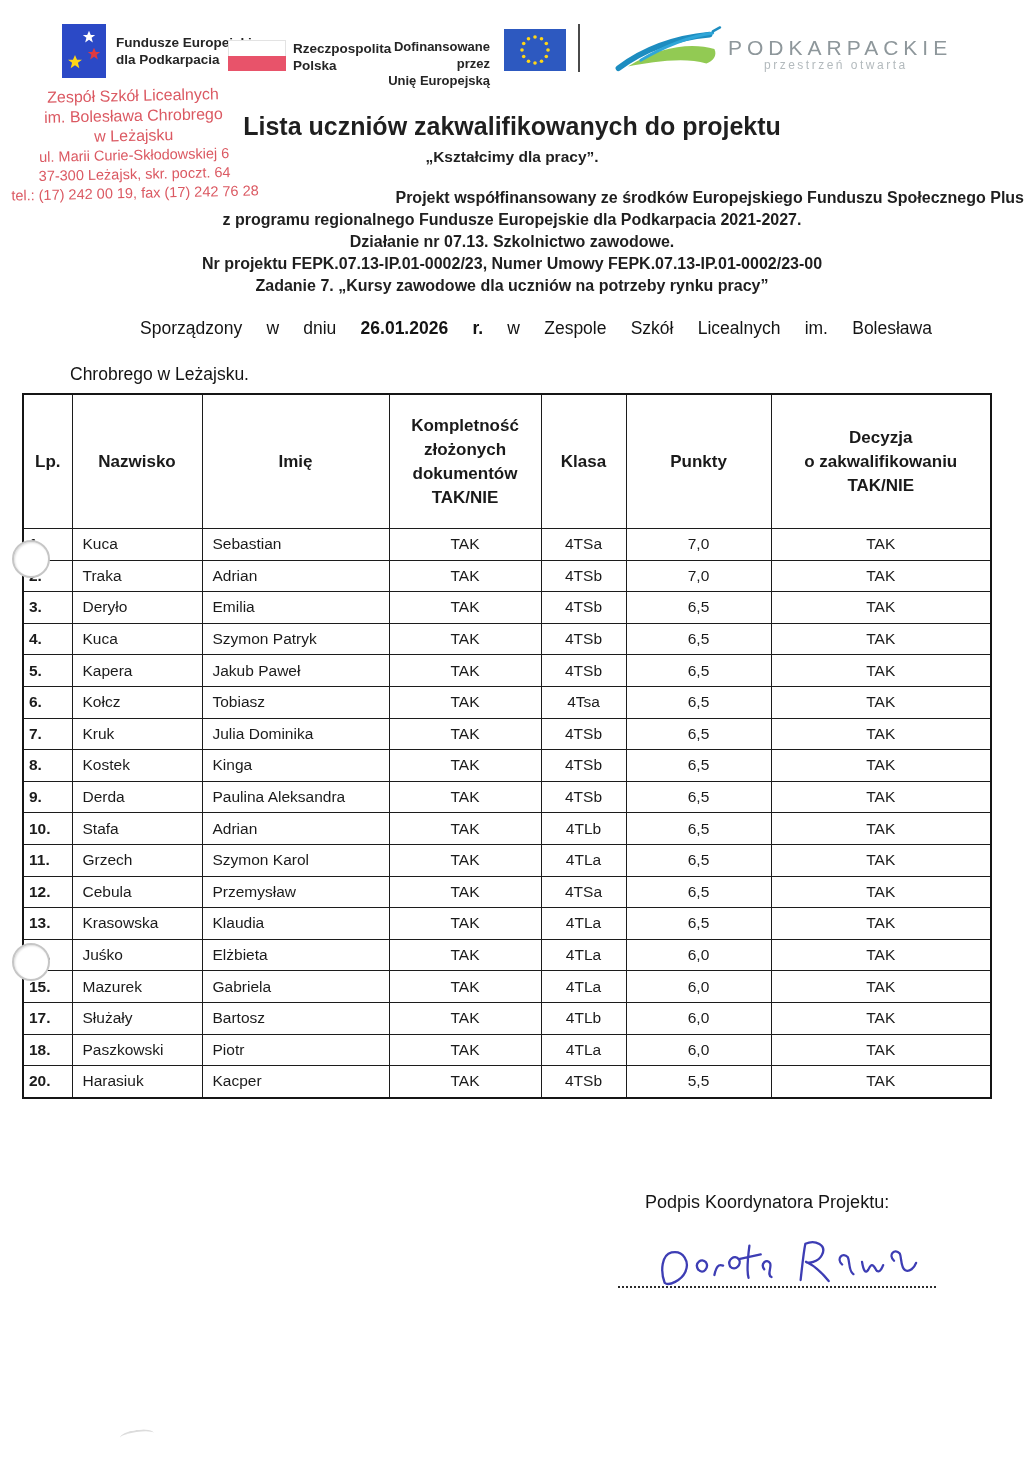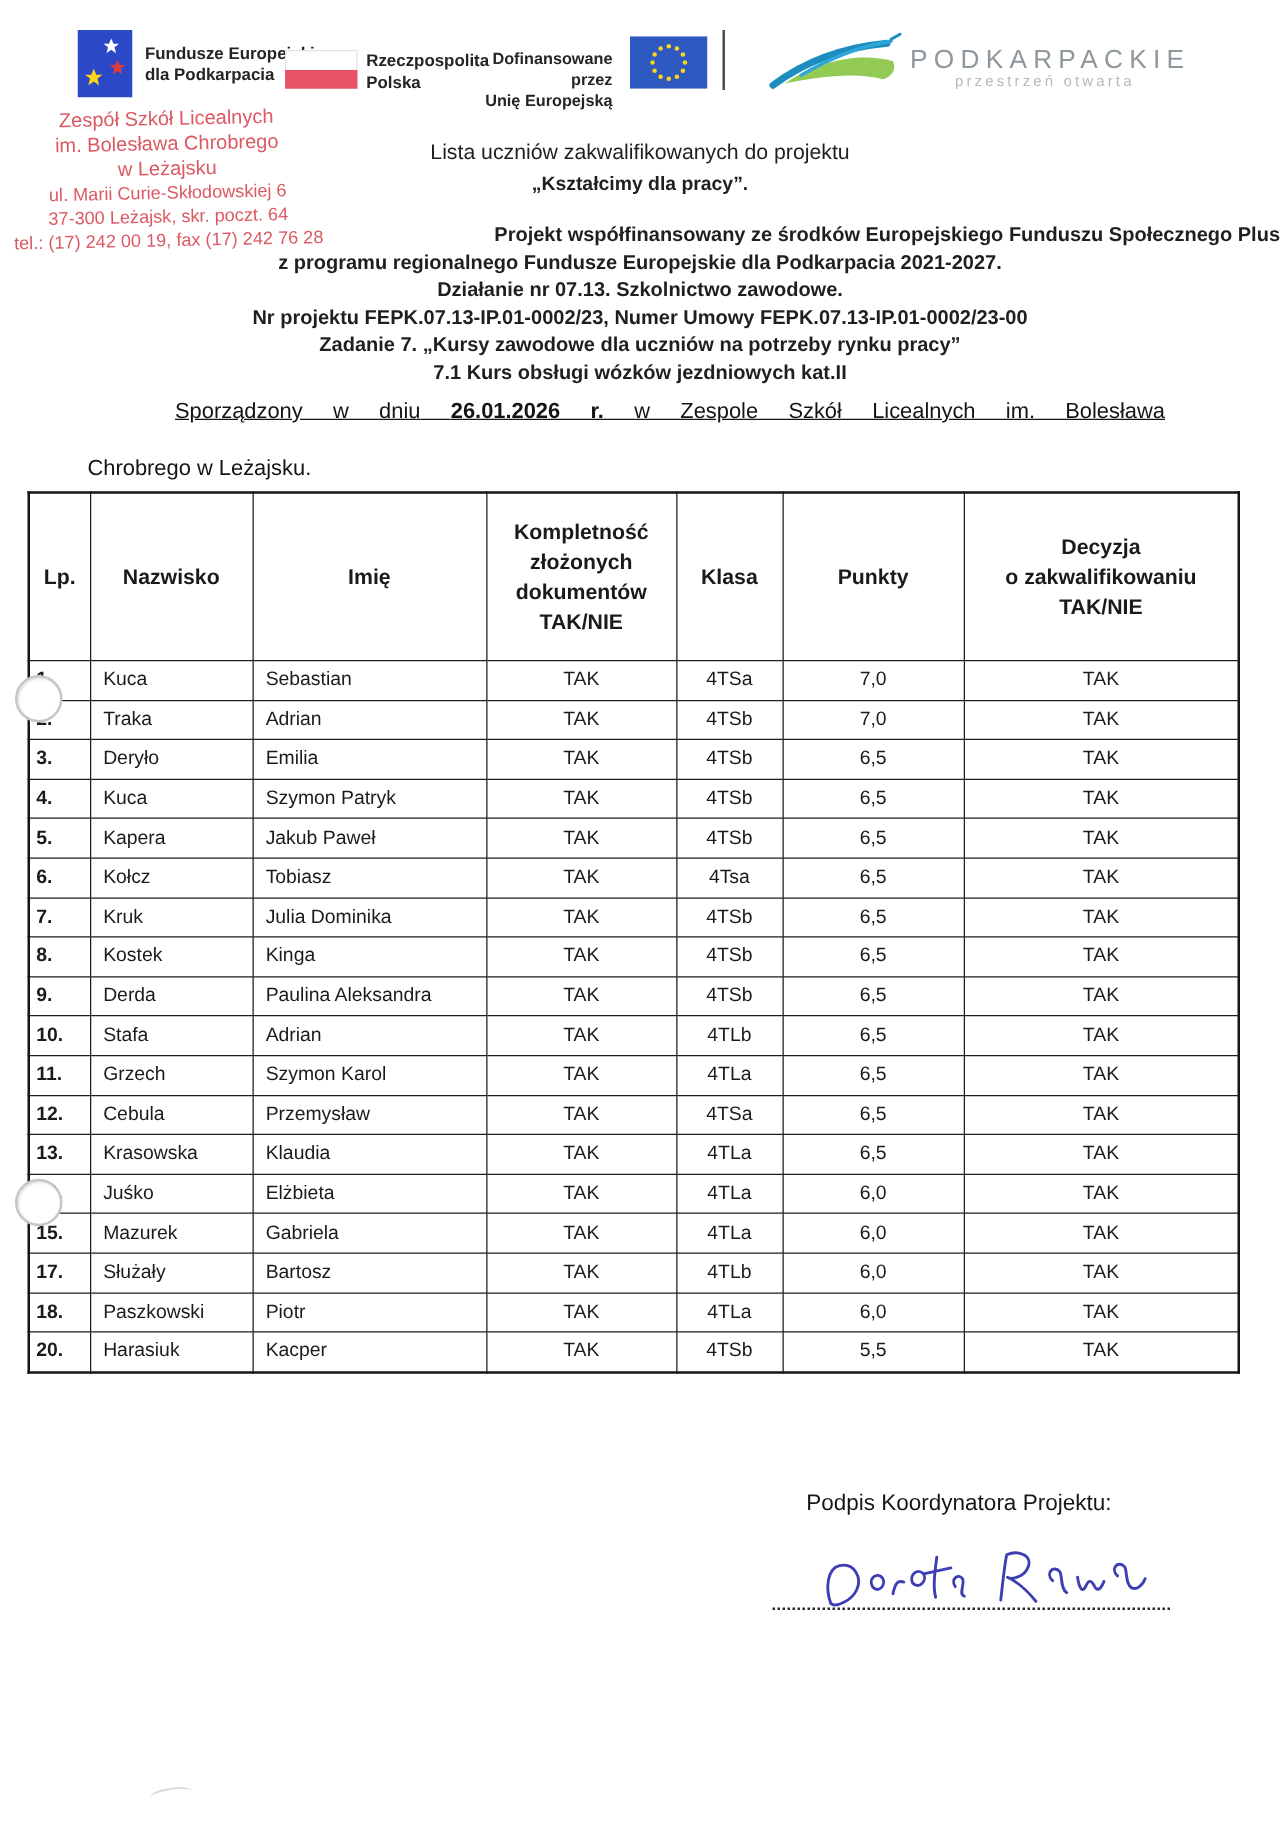--- a/index.html
+++ b/index.html
@@ -22,28 +22,28 @@
   .podk-tag{position:absolute;left:152px;top:44px;font-size:12px;letter-spacing:2.5px;color:#b3babd;}
 
   
   .stamp{position:absolute;left:0px;top:86px;width:268px;text-align:center;color:#d84b55;
          transform:rotate(-1.2deg);z-index:1;opacity:.92;}
   .stamp .s1{font-size:16px;line-height:20px;}
   .stamp .s2{font-size:14.5px;line-height:19px;}
 
   
   .titleblock{position:absolute;left:0;top:112px;width:1024px;text-align:center;z-index:2;color:#1f1f1f;}
-  .doc-title{font-size:17px;font-weight:normal;}
+  .doc-title{font-size:25px;font-weight:bold;}
   .doc-sub{font-size:15.5px;font-weight:bold;margin-top:7px;}
   .doc-line{font-size:16px;font-weight:bold;line-height:22px;}
   .doc-line.first{margin-top:21px;text-align:right;}
 
   
   .intro{position:absolute;left:70px;top:318px;width:862px;font-size:17.5px;color:#141414;z-index:2;}
-  .intro .l1{text-indent:70px;text-align:justify;text-align-last:justify;height:38px;text-decoration:underline;}
+  .intro .l1{text-indent:70px;text-align:justify;text-align-last:justify;height:38px;}
   .intro .l2{margin-top:8px;}
   .intro b{font-weight:bold;}
 
   
   table.students{position:absolute;left:22px;top:393px;width:968px;border-collapse:collapse;
                  table-layout:fixed;z-index:2;}
   table.students th,table.students td{border:1.5px solid #1c1c1c;overflow:hidden;}
   table.students{border:2.5px solid #151515;}
   table.students thead th{height:131px;font-size:17px;font-weight:bold;text-align:center;
                           vertical-align:middle;white-space:pre-line;line-height:24px;color:#1a1a1a;}
@@ -147,21 +147,20 @@
   </div>
 
   <div class="titleblock">
     <div class="doc-title">Lista uczniów zakwalifikowanych do projektu</div>
     <div class="doc-sub">„Kształcimy dla pracy”.</div>
     <div class="doc-line first">Projekt współfinansowany ze środków Europejskiego Funduszu Społecznego Plus</div>
     <div class="doc-line">z programu regionalnego Fundusze Europejskie dla Podkarpacia 2021-2027.</div>
     <div class="doc-line">Działanie nr 07.13. Szkolnictwo zawodowe.</div>
     <div class="doc-line">Nr projektu  FEPK.07.13-IP.01-0002/23, Numer Umowy FEPK.07.13-IP.01-0002/23-00</div>
     <div class="doc-line">Zadanie 7. „Kursy zawodowe dla uczniów na potrzeby rynku pracy”</div>
-    <div class="doc-line">7.1 Kurs obsługi wózków jezdniowych kat.II</div>
   </div>
 
   <div class="intro">
     <div class="l1">
       <span>Sporządzony w dniu</span>
       <b>26.01.2026 r.</b>
       <span>w Zespole Szkół Licealnych im. Bolesława</span>
     </div>
     <div class="l2">Chrobrego w Leżajsku.</div>
   </div>

